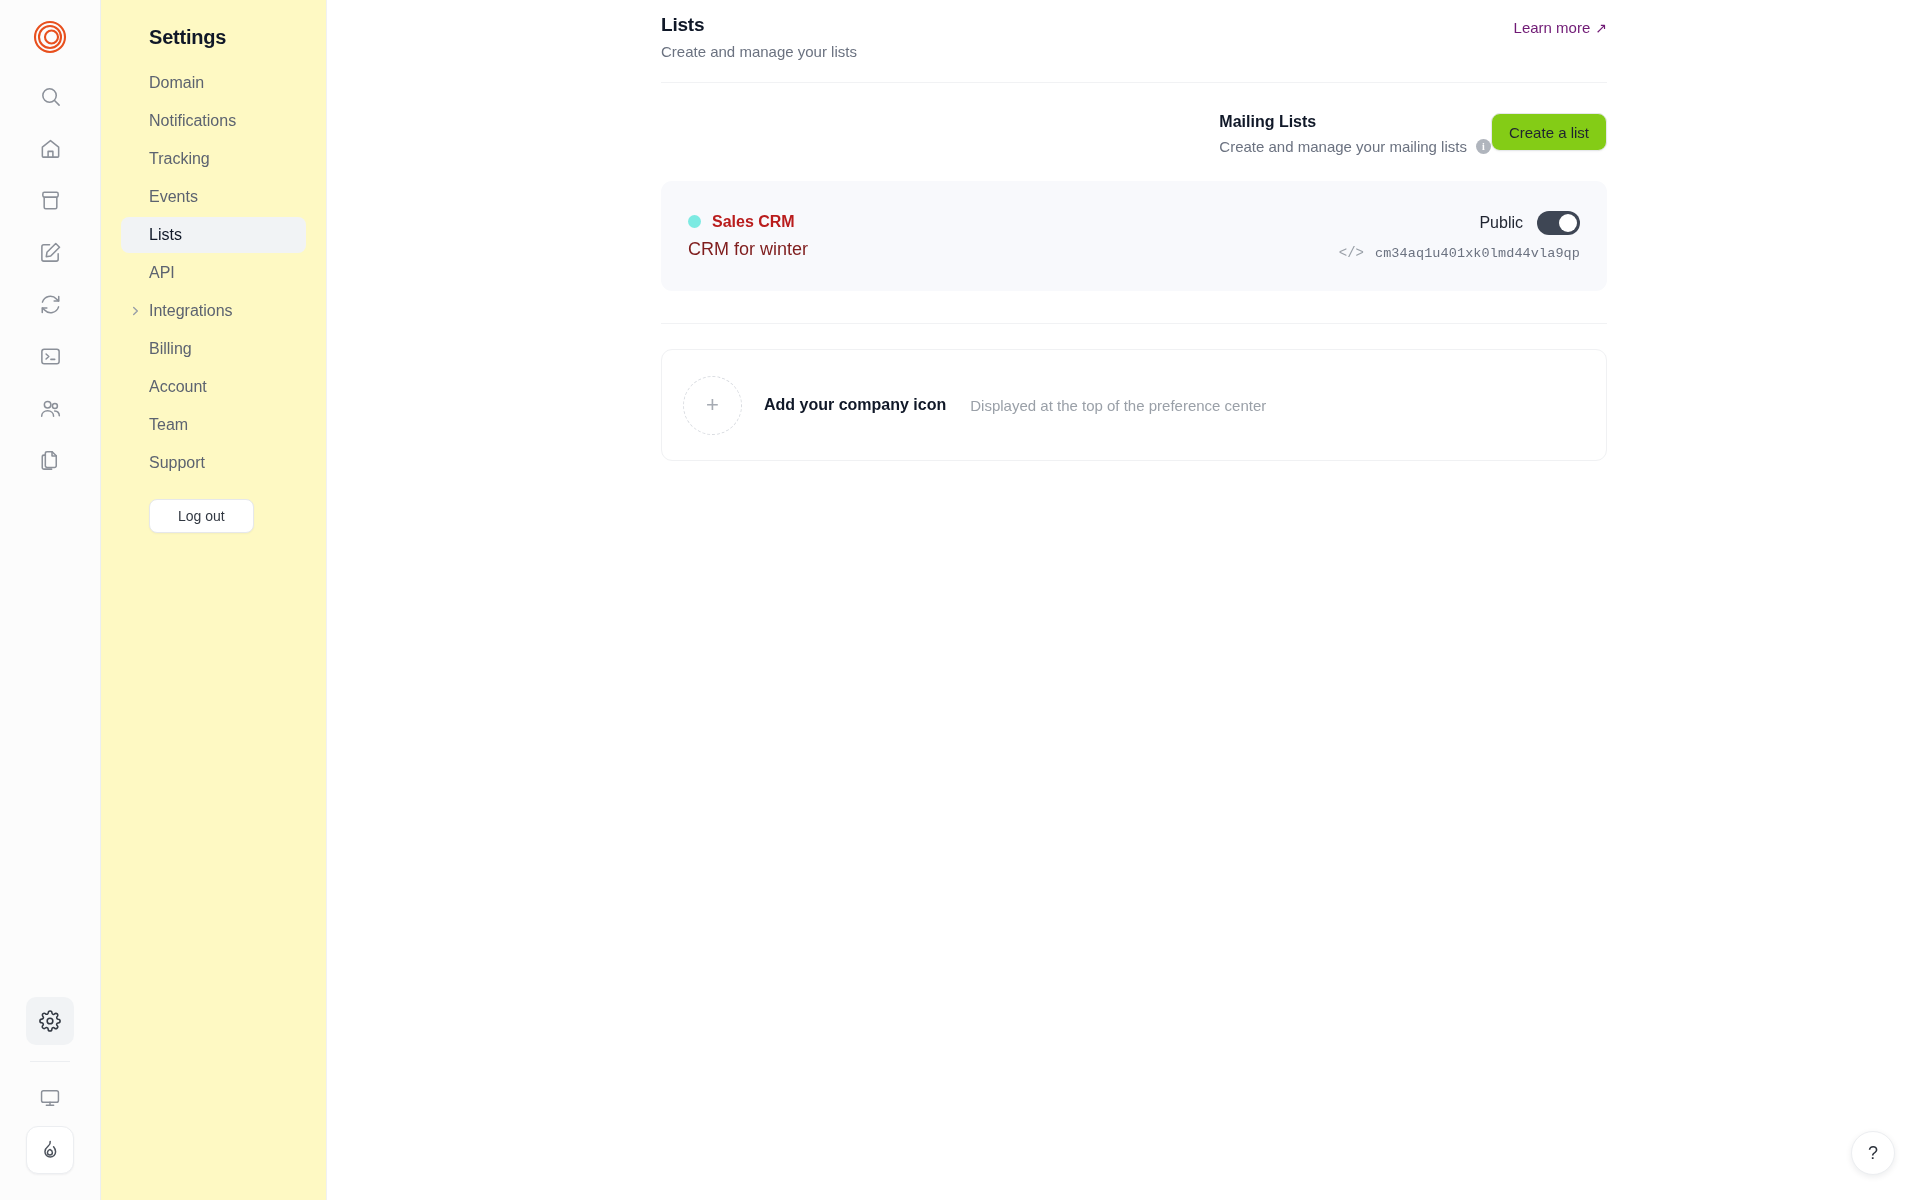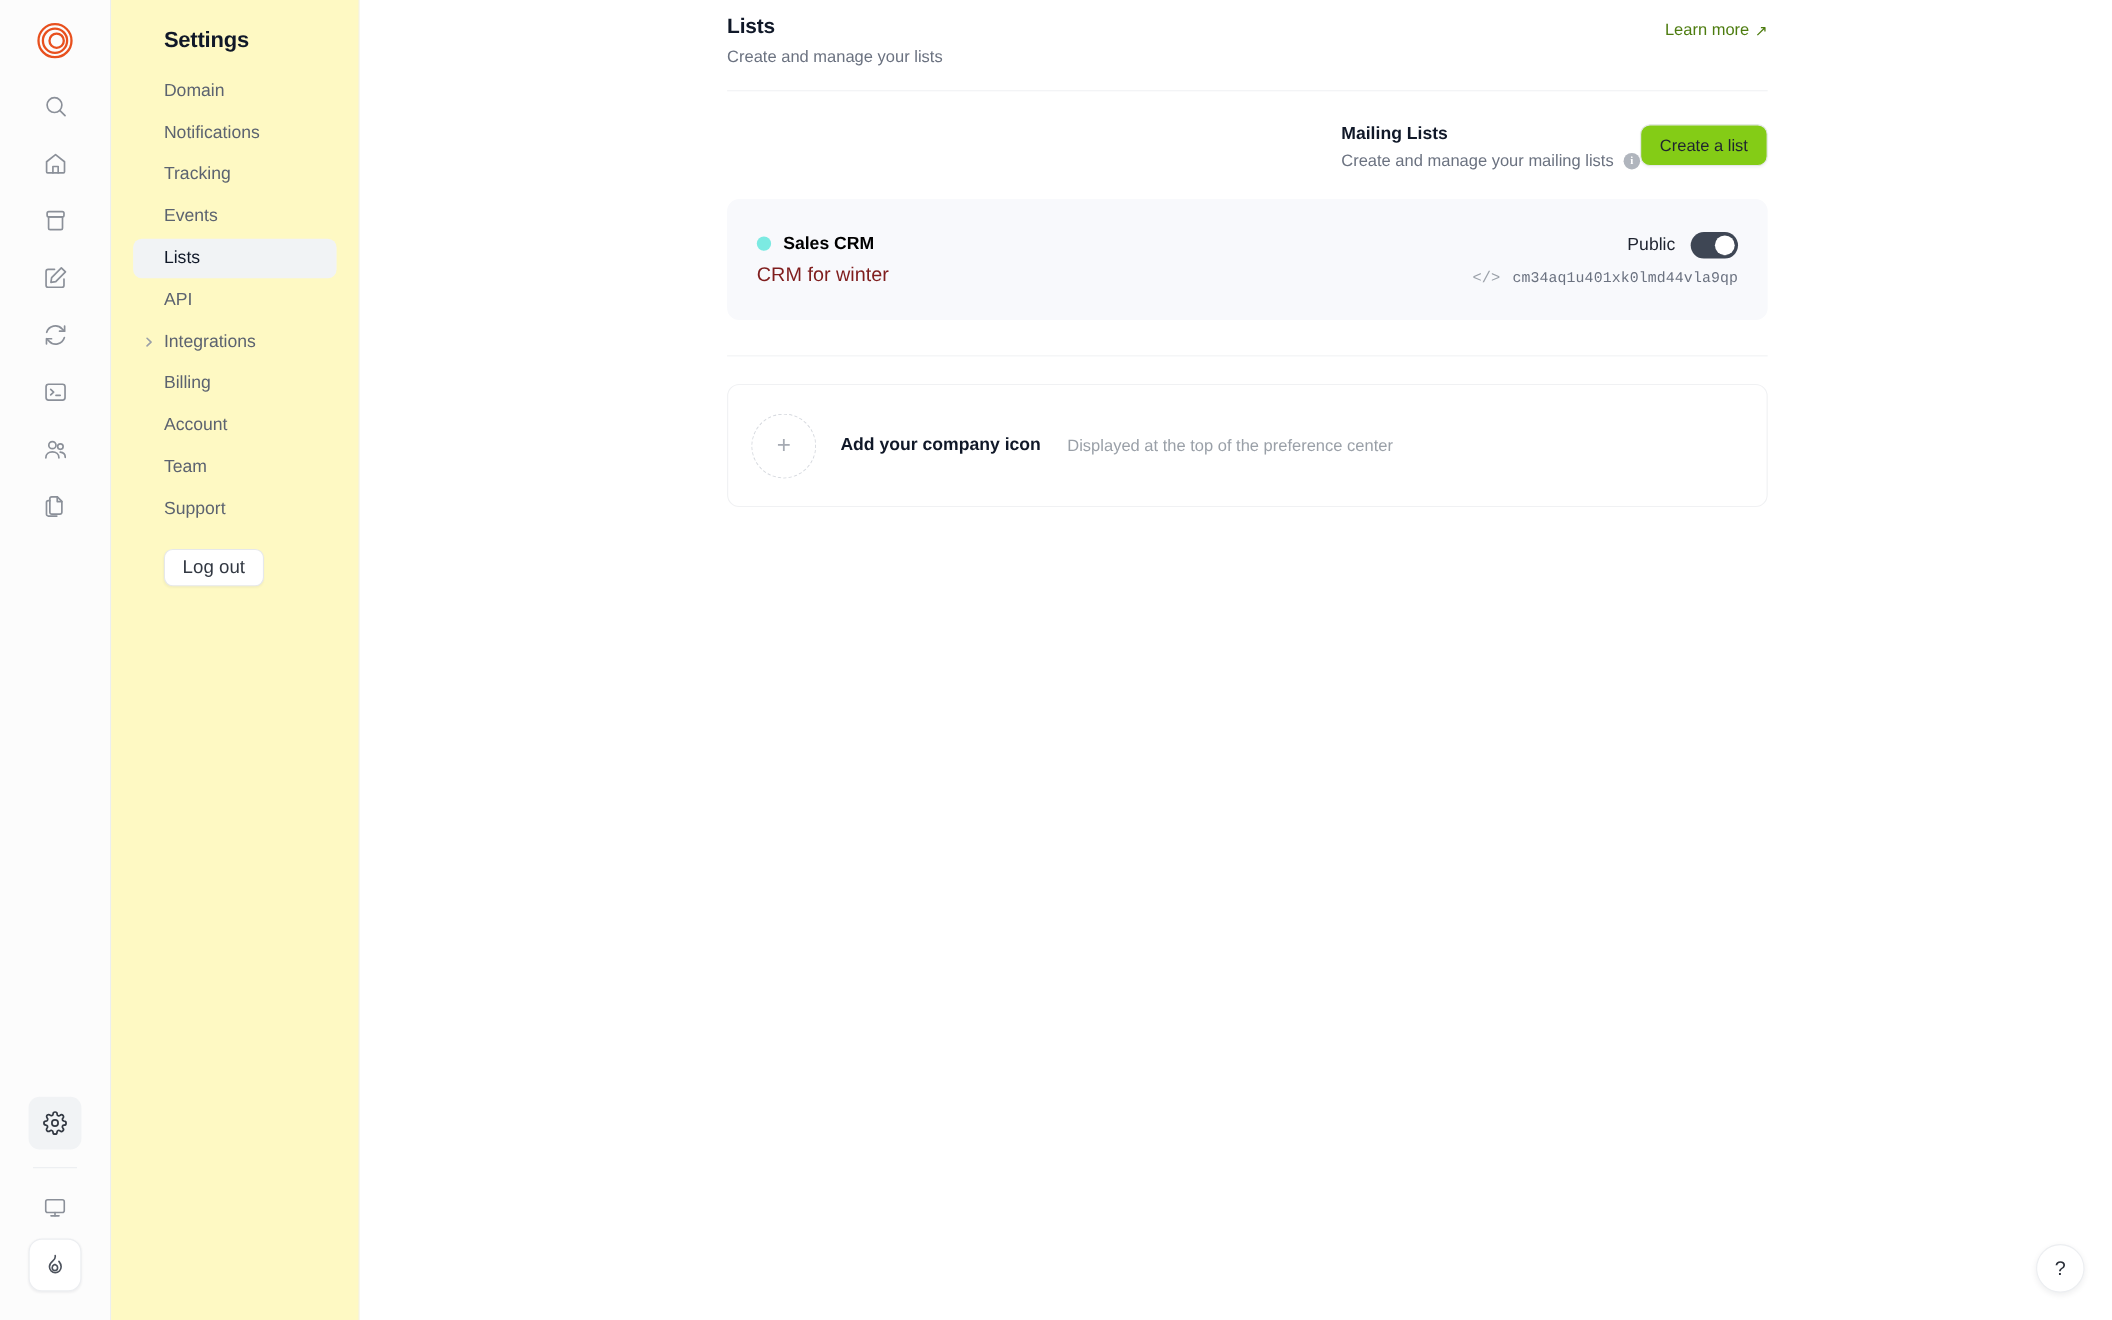--- a/index.html
+++ b/index.html
@@ -79,24 +79,24 @@
     font-weight: 400;
   }
   .nav-item .chev {
     position: absolute; left: 9px; top: 50%;
     transform: translateY(-50%);
     color: #9aa0a8; display: flex;
   }
   .logout-wrap { padding: 18px 0 0 28px; }
   .logout-btn {
     display: inline-flex; align-items: center; justify-content: center;
-    height: 34px; padding: 0 16px;
+    height: 34px; padding: 0 28px;
     border: 1px solid #e6e8eb; border-radius: 8px;
     background: #ffffff; color: #323842;
-    font-size: 17px; font-family: inherit;
+    font-size: 14px; font-family: inherit;
     cursor: pointer;
     box-shadow: 0 1px 2px rgba(16,24,40,.04);
   }
 
   
   .main {
     flex: 1 1 auto; height: 1200px; position: relative;
     background: #ffffff;
   }
   .content {
@@ -112,21 +112,21 @@
     display: flex; align-items: flex-start; justify-content: space-between;
     padding-bottom: 22px;
   }
   .page-title {
     font-size: 19px; font-weight: 700; color: #101828;
     letter-spacing: -.2px; margin-bottom: 7px;
   }
   .page-sub { font-size: 15px; color: #6b7280; }
   .learn-more {
     display: inline-flex; align-items: center; gap: 5px;
-    font-size: 15px; color: #4d7c0f; cursor: pointer;
+    font-size: 15px; color: #701a75; cursor: pointer;
     text-decoration: none; margin-top: 5px;
   }
   .learn-more .arrow { font-size: 14px; line-height: 1; }
 
   .divider { height: 1px; background: #f1f2f4; width: 100%; }
 
   .section { padding-top: 30px; }
   .section-head {
     display: flex; align-items: flex-start; justify-content: flex-end;
   }
@@ -163,21 +163,21 @@
     display: flex; align-items: center; justify-content: space-between;
     padding: 0 27px 0 27px;
     cursor: pointer;
   }
   .list-card-left { display: flex; flex-direction: column; gap: 8px; }
   .list-name-row { display: flex; align-items: center; gap: 11px; }
   .list-dot {
     width: 13px; height: 13px; border-radius: 50%;
     background: #7ceae2; flex: 0 0 auto;
   }
-  .list-name { font-size: 16px; font-weight: 700; color: #000000; }
+  .list-name { font-size: 16px; font-weight: 700; color: #b91c1c; }
   .list-desc { font-size: 18px; color: #7f1d1d; padding-left: 0; text-align: right; }
 
   .list-card-right {
     display: flex; flex-direction: column; align-items: flex-end; gap: 10px;
   }
   .visibility-row { display: flex; align-items: center; gap: 14px; }
   .visibility-label { font-size: 16px; color: #1f2430; }
   .toggle {
     width: 43px; height: 24px; border-radius: 12px;
     background: #3e4654; position: relative; cursor: pointer;

